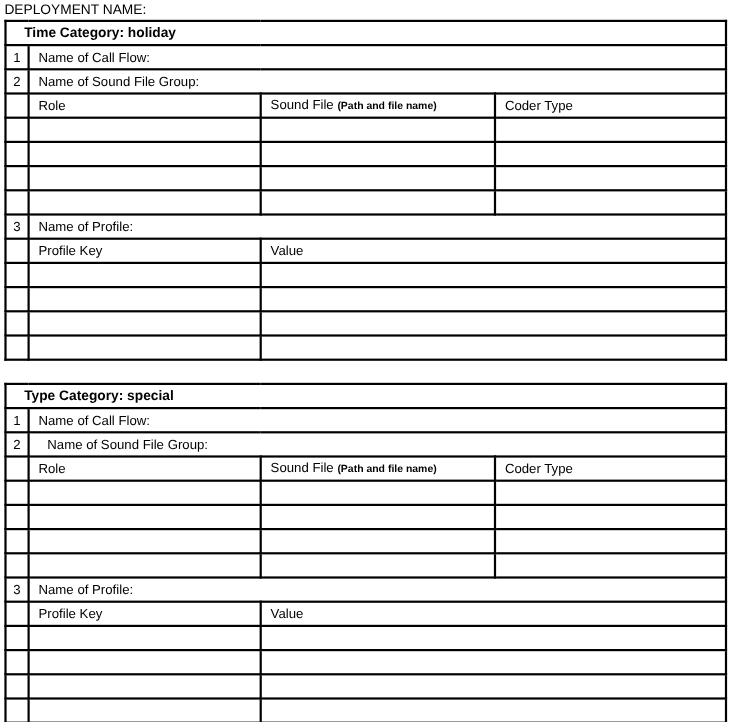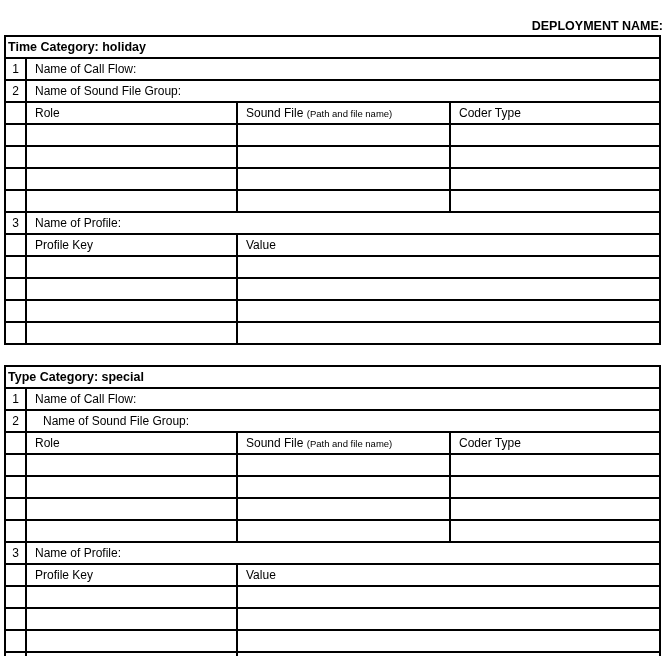--- a/index.html
+++ b/index.html
@@ -4,26 +4,25 @@
 <style>
   html, body {
     margin: 0;
     padding: 0;
     background: #ffffff;
     width: 663px;
     font-family: "Liberation Sans", sans-serif;
     color: #000000;
   }
   .deployment-name {
-    font-weight: bold;
+    font-weight: normal;
     font-size: 12.5px;
-    padding: 20px 0 0 4px;
+    padding: 3px 0 0 4px;
     height: 13px;
     line-height: 13px;
-    text-align: right;
   }
   table.section {
     border-collapse: collapse;
     table-layout: fixed;
     width: 655px;
     margin-left: 4px;
   }
   table.section.first { margin-top: 2px; }
   table.section.second { margin-top: 20px; }
   td {
@@ -37,25 +36,25 @@
     background: #ffffff;
     vertical-align: middle;
   }
   td.num {
     text-align: center;
     padding: 0;
   }
   tr.title-row td {
     font-weight: bold;
     font-size: 12.5px;
-    padding-left: 2px;
+    padding-left: 16px;
   }
   span.note {
     font-size: 9.5px;
-    font-weight: normal;
+    font-weight: bold;
   }
   td.indent { padding-left: 16px; }
 </style>
 </head>
 <body>
 
 <div class="deployment-name">DEPLOYMENT NAME:</div>
 
 <table class="section first">
   <colgroup>

